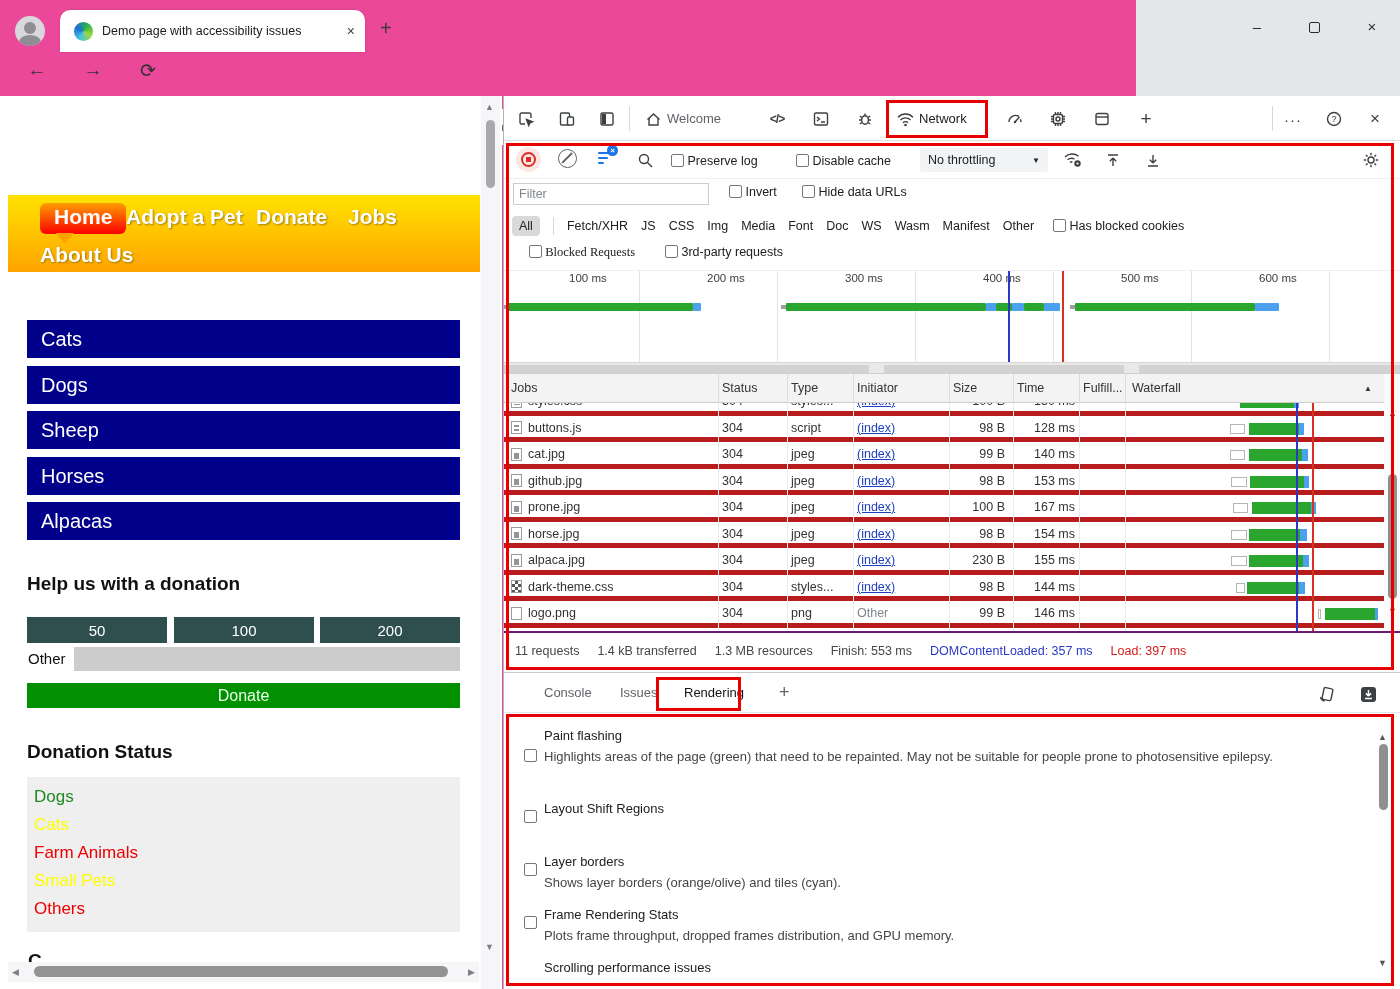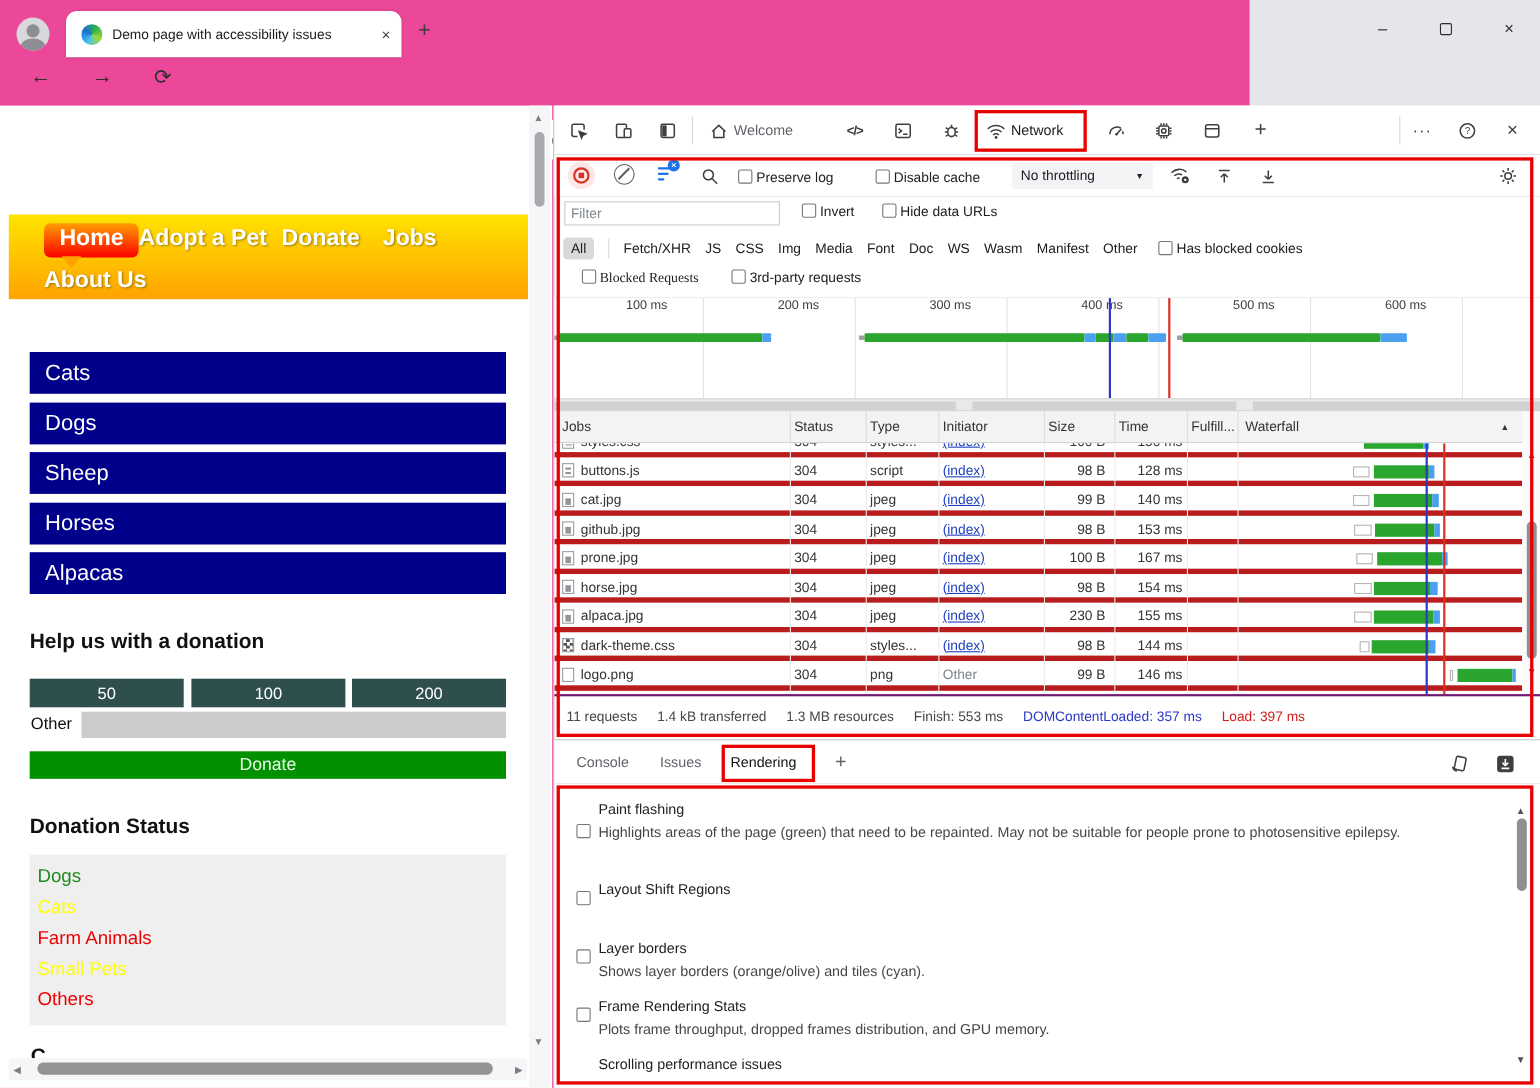--- a/index.html
+++ b/index.html
@@ -129,21 +129,21 @@
   .rows-vline { height:228px; z-index:3; }
   .tbl-sb { position:absolute; left:880px; top:278px; width:17px; height:257px; background:#fafafa; }
   .tbl-sb .up { position:absolute; left:4px; top:34px; font-size:9px; color:#555; }
   .tbl-sb .thumb { position:absolute; left:4px; top:100px; width:9px; height:125px; background:#8f8f8f; border-radius:5px; }
   .tbl-sb .down { position:absolute; left:4px; top:232px; font-size:9px; color:#555; }
   
   .nt-summary { position:absolute; left:0; top:535px; width:897px; height:38px; border-top:2px solid #701a75; display:flex; align-items:center; gap:18px; padding-left:11px; font-size:12.5px; color:#474747; }
   .sum-dcl { color:#2b38c6; } .sum-load { color:#d21c1c; }
   
   .drawer-tabs { position:absolute; left:0; top:576px; width:897px; height:41px; border-top:1px solid #c9c9c9; border-bottom:1px solid #e6e6e6; background:#fff; }
-  .drw-tab { position:absolute; top:12px; font-size:13px; color:#5f6368; }
+  .drw-tab { position:absolute; top:12px; font-size:13px; color:#5f6368;margin-left:20px; }
   .drw-tab.sel { color:#111; }
   .rend { position:absolute; left:0; top:617px; width:897px; height:276px; background:#fff; overflow:hidden; }
   .r-title { position:absolute; left:40px; font-size:13px; color:#202124; }
   .r-desc { position:absolute; left:40px; width:800px; font-size:13px; color:#464646; line-height:20px; }
   .r-cb { position:absolute; left:20px; }
   .rend-sb-up { position:absolute; left:874px; top:636px; font-size:9px; color:#555; }
   .rend-sb-thumb { position:absolute; left:875px; top:648px; width:9px; height:66px; background:#8f8f8f; border-radius:5px; }
   .rend-sb-down { position:absolute; left:874px; top:862px; font-size:9px; color:#555; }
   
   .hl { position:absolute; border:3px solid #e80000; pointer-events:none; z-index:50; }

